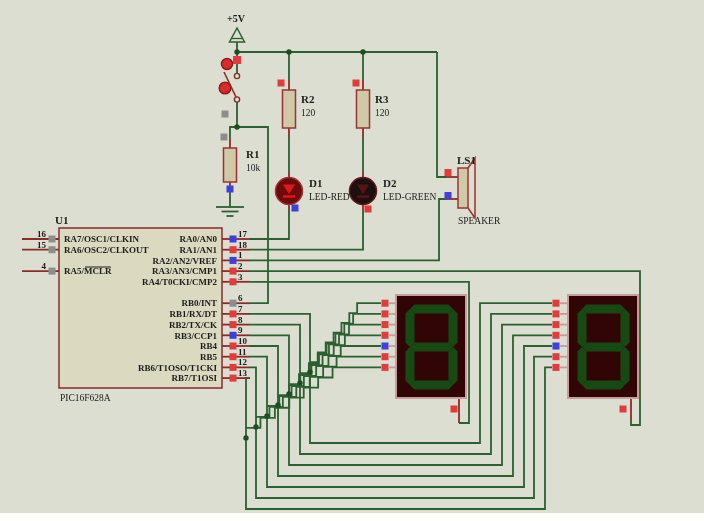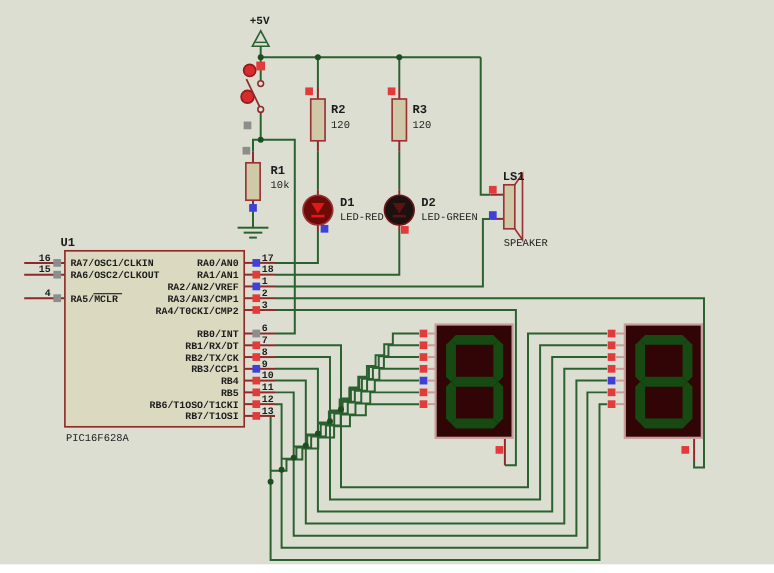--- a/index.html
+++ b/index.html
@@ -1,17 +1,17 @@
 <!DOCTYPE html>
 <html><head>
 <meta charset="utf-8">
 <style>
   html,body{margin:0;padding:0;background:#ffffff;}
   .canvas{position:relative;width:704px;height:521px;background:#dbded1;overflow:hidden;
-          font-family:Liberation Mono, monospace;}
+          font-family:Liberation Serif, serif;}
   svg{display:block;}
   text{fill:#1c1c1c;}
   .ref{font-size:11px;font-weight:700;}
   .val{font-size:9.5px;}
   .pinlbl{font-size:9px;font-weight:700;}
   .pinnum{font-size:9px;font-weight:700;}
   .pwr{font-size:10px;font-weight:700;}
 </style>
 </head>
 <body>

